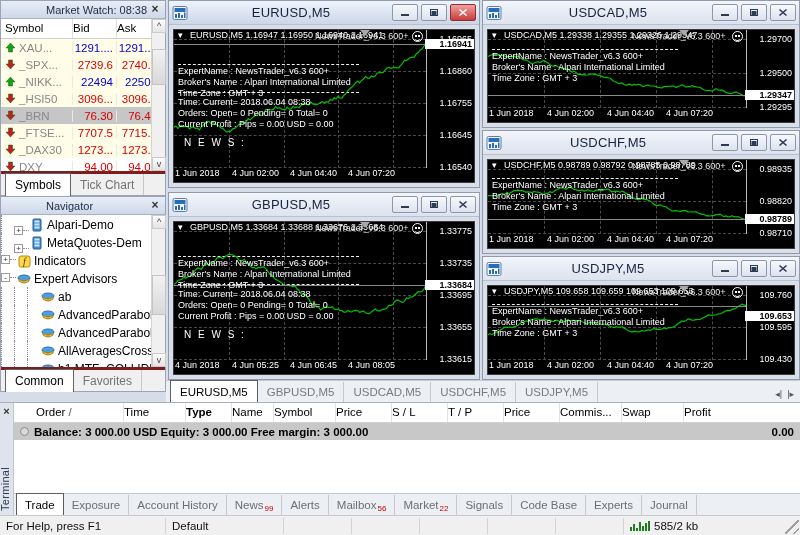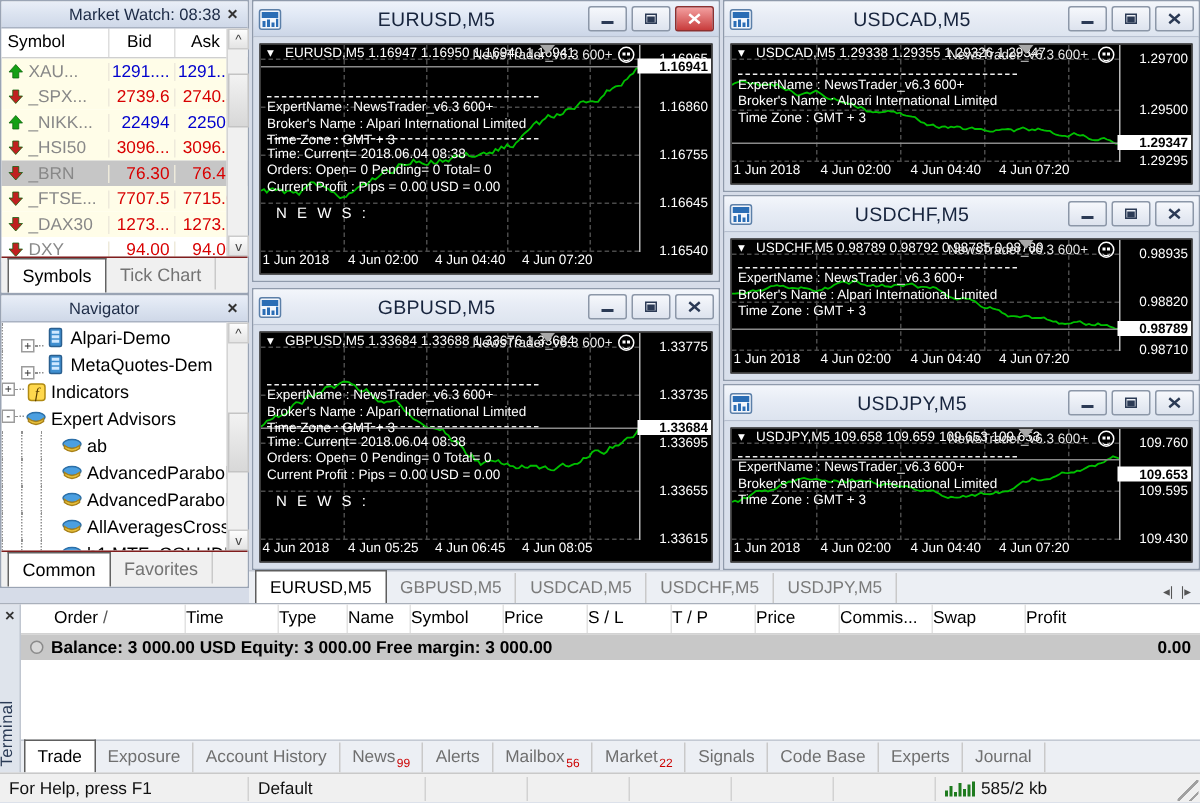--- a/index.html
+++ b/index.html
@@ -26,21 +26,21 @@
     font-size:12px; color:#333; cursor:pointer; font-weight:bold;
   }
   
   #mw { left:0; top:0; width:166px; height:196px; background:#fff; }
   .mw-head {
     display:flex; height:20px; background:#fff;
     border-bottom:1px solid #cfcfcf; font-size:11.5px;
   }
   .mw-head div {
     border-right:1px solid #dedede; padding:3px 3px 0 0;
-    text-align:center; white-space:nowrap; overflow:hidden;
+    text-align:left; white-space:nowrap; overflow:hidden;
   }
   .c-sym { width:72px; text-align:left !important; padding-left:4px !important; }
   .c-bid { width:44px; }
   .c-ask { width:44px; }
   .mw-rows { height:136px; overflow:hidden; }
   .mw-row { display:flex; height:17px; background:#fffde8; align-items:center; font-size:11.5px; }
   .mw-row.white { background:#ffffff; }
   .mw-row.sel { background:#c6c6c6; }
   .mw-row > div { border-right:1px solid #eeeadb; padding-right:3px; text-align:right; white-space:nowrap; overflow:hidden; }
   .mw-row .c-sym {
@@ -54,22 +54,22 @@
   .mw-scroll {
     position:absolute; right:0; top:18px; width:14px; bottom:24px;
     background:#f0f0f0; border-left:1px solid #d4d4d4;
   }
   .sb-btn { width:14px; height:14px; text-align:center; font-size:9px; line-height:13px; color:#444;
             background:linear-gradient(to bottom,#fdfdfd,#e4e4e4); border:1px solid #cbcbcb; }
   .sb-thumb { position:absolute; top:30px; left:0; width:14px; height:36px;
             background:linear-gradient(to bottom,#f2f2f2,#d8d8d8); border:1px solid #c4c4c4; }
   .tabstrip {
     position:absolute; left:0; right:0; bottom:0; height:24px;
-    background:#f0f0f0; border-top:1px solid #7f1d1d;
-    display:flex; align-items:flex-start; padding-left:4px;
+    background:#f0f0f0; border-top:3px solid #7f1d1d;
+    display:flex; align-items:center; padding-left:4px;
   }
   .tab {
     height:21px; padding:0 9px; font-size:12px; color:#737373;
     display:flex; align-items:center; white-space:nowrap;
     border-right:1px solid #c9c9c9;
   }
   .tab.active {
     color:#000; background:#fff; border:1px solid #636363; border-bottom:none;
     height:23px; font-weight:normal;
   }
@@ -838,21 +838,21 @@
 </div>
 
 <div id="terminal">
   <div class="term-left">
     <div class="term-x">×</div>
     <div class="vlabel">Terminal</div>
   </div>
   <div class="term-head" id="term-head">
       <div style="width: 110px; text-align: left; padding-left: 22px;"><span>Order</span> <span style="color:#555">/</span></div>
       <div style="width: 62px;"><span>Time</span></div>
-      <div style="width: 46px;"><span>Type</span></div>
+      <div style="width: 46px; font-weight: bold;"><span>Type</span></div>
       <div style="width: 42px;"><span>Name</span></div>
       <div style="width: 62px;"><span>Symbol</span></div>
       <div style="width: 56px;"><span>Price</span></div>
       <div style="width: 56px;"><span>S / L</span></div>
       <div style="width: 56px;"><span>T / P</span></div>
       <div style="width: 56px;"><span>Price</span></div>
       <div style="width: 62px;"><span>Commis...</span></div>
       <div style="width: 62px;"><span>Swap</span></div>
       <div style="width: 96px; flex: 1 1 0%; border-right: none;"><span>Profit</span></div>
     </div>

